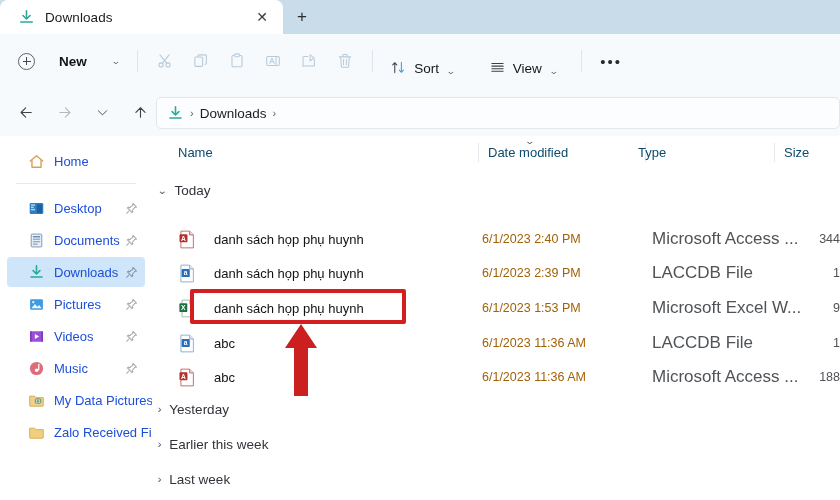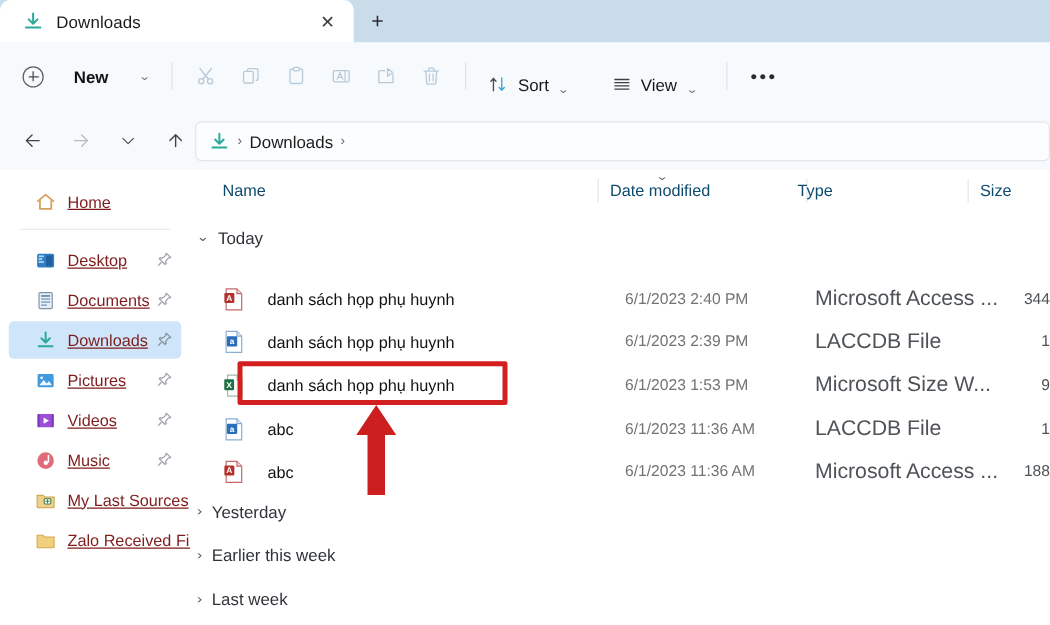--- a/index.html
+++ b/index.html
@@ -126,21 +126,21 @@
   }
   .navitem {
     position: relative;
     height: 30px; margin: 0 7px 2px 7px;
     display: flex; align-items: center;
     border-radius: 4px;
     padding-left: 21px;
   }
   .navitem.sel { background: #cfe6fa; }
   .nav-ic { width: 17px; height: 17px; flex: 0 0 auto; margin-right: 9px; }
-  .nav-lbl { font-size: 13px; color: #7f1d1d; white-space: nowrap; text-decoration: underline; }
+  .nav-lbl { font-size: 13px; color: #1d4ed8; white-space: nowrap; }
   .pin {
     position: absolute; right: 7px; top: 8px;
     width: 13px; height: 13px; opacity: .62;
   }
   .hsep { height: 1px; background: #e8ebee; margin: 7px 16px 9px 16px; }
 
   
   .listpane {
     position: absolute; left: 152px; top: 136px;
     width: 688px; height: 364px;
@@ -174,23 +174,23 @@
   .frow {
     position: absolute; left: 0; width: 688px; height: 34px;
   }
   .fname {
     position: absolute; left: 26px; top: 0; height: 34px;
     display: flex; align-items: center; gap: 18px;
   }
   .fname .fic { width: 18px; height: 19px; flex: 0 0 auto; }
   .fname .flbl { font-size: 13px; color: #121212; white-space: nowrap; }
   .fdate {
-    position: absolute; left: 348px; top: 0; height: 34px;
-    display: flex; align-items: center;
-    font-size: 12.5px; color: #737373; white-space: nowrap;
+    position: absolute; left: 330px; top: 0; height: 34px;
+    display: flex; align-items: center;
+    font-size: 12.5px; color: #a16207; white-space: nowrap;
   }
   .ftype {
     position: absolute; left: 500px; top: 0; height: 34px;
     display: flex; align-items: center;
     font-size: 17px; color: #4f5357; white-space: nowrap;
   }
   .fsize {
     position: absolute; left: 625px; top: 0; height: 34px; width: 63px;
     display: flex; align-items: center; justify-content: flex-end;
     padding-right: 0px;
@@ -468,21 +468,21 @@
     </div>
 
     <div class="navitem">
       <span class="nav-ic">
         <svg viewBox="0 0 18 18" width="17" height="17">
           <path d="M1.8 4.4h5.2l1.4 1.6h7.8v8.2a.9.9 0 0 1-.9.9H2.7a.9.9 0 0 1-.9-.9z" fill="#f0d08a" stroke="#c7a451" stroke-width=".9"></path>
           <rect x="7.8" y="7.4" width="5.6" height="4.4" rx=".7" fill="#ffffff" stroke="#3f7e4d" stroke-width=".9"></rect>
           <path d="M9.1 9.6h3M10.6 8.3v2.6" stroke="#3f7e4d" stroke-width=".9" stroke-linecap="round"></path>
         </svg>
       </span>
-      <span class="nav-lbl">My Last Sources</span>
+      <span class="nav-lbl">My Data Pictures</span>
     </div>
 
     <div class="navitem">
       <span class="nav-ic">
         <svg viewBox="0 0 18 18" width="17" height="17">
           <path d="M1.8 4.4h5.2l1.4 1.6h7.8v8.2a.9.9 0 0 1-.9.9H2.7a.9.9 0 0 1-.9-.9z" fill="#f2cf7e" stroke="#cfa84f" stroke-width=".9"></path>
         </svg>
       </span>
       <span class="nav-lbl">Zalo Received Files</span>
     </div>
@@ -557,21 +557,21 @@
           <svg viewBox="0 0 18 20" width="18" height="19">
             <path d="M3.8 1.2h8.1l4 4v13.6H3.8z" fill="#ffffff" stroke="#9cbcab" stroke-width="1"></path>
             <path d="M11.9 1.2v4h4" fill="#dff0e6" stroke="#9cbcab" stroke-width="1"></path>
             <rect x="1" y="4.6" width="8.3" height="9.2" rx="1" fill="#1e7145"></rect>
             <text x="5.1" y="11.7" font-family="Liberation Sans, sans-serif" font-size="7.2" fill="#ffffff" text-anchor="middle" font-weight="bold">X</text>
           </svg>
         </span>
         <span class="flbl">danh sách họp phụ huynh</span>
       </div>
       <div class="fdate">6/1/2023 1:53 PM</div>
-      <div class="ftype">Microsoft Size W...</div>
+      <div class="ftype">Microsoft Excel W...</div>
       <div class="fsize">9</div>
     </div>
 
     <div class="frow" style="top:190px">
       <div class="fname">
         <span class="fic">
           <svg viewBox="0 0 18 20" width="18" height="19">
             <path d="M2.6 1.2h9.1l4 4v13.6H2.6z" fill="#ffffff" stroke="#8aaed0" stroke-width="1"></path>
             <path d="M11.7 1.2v4h4" fill="#dce8f4" stroke="#8aaed0" stroke-width="1"></path>
             <rect x="3.3" y="5.2" width="8.6" height="8.6" rx="1" fill="#2a6ebb"></rect>

